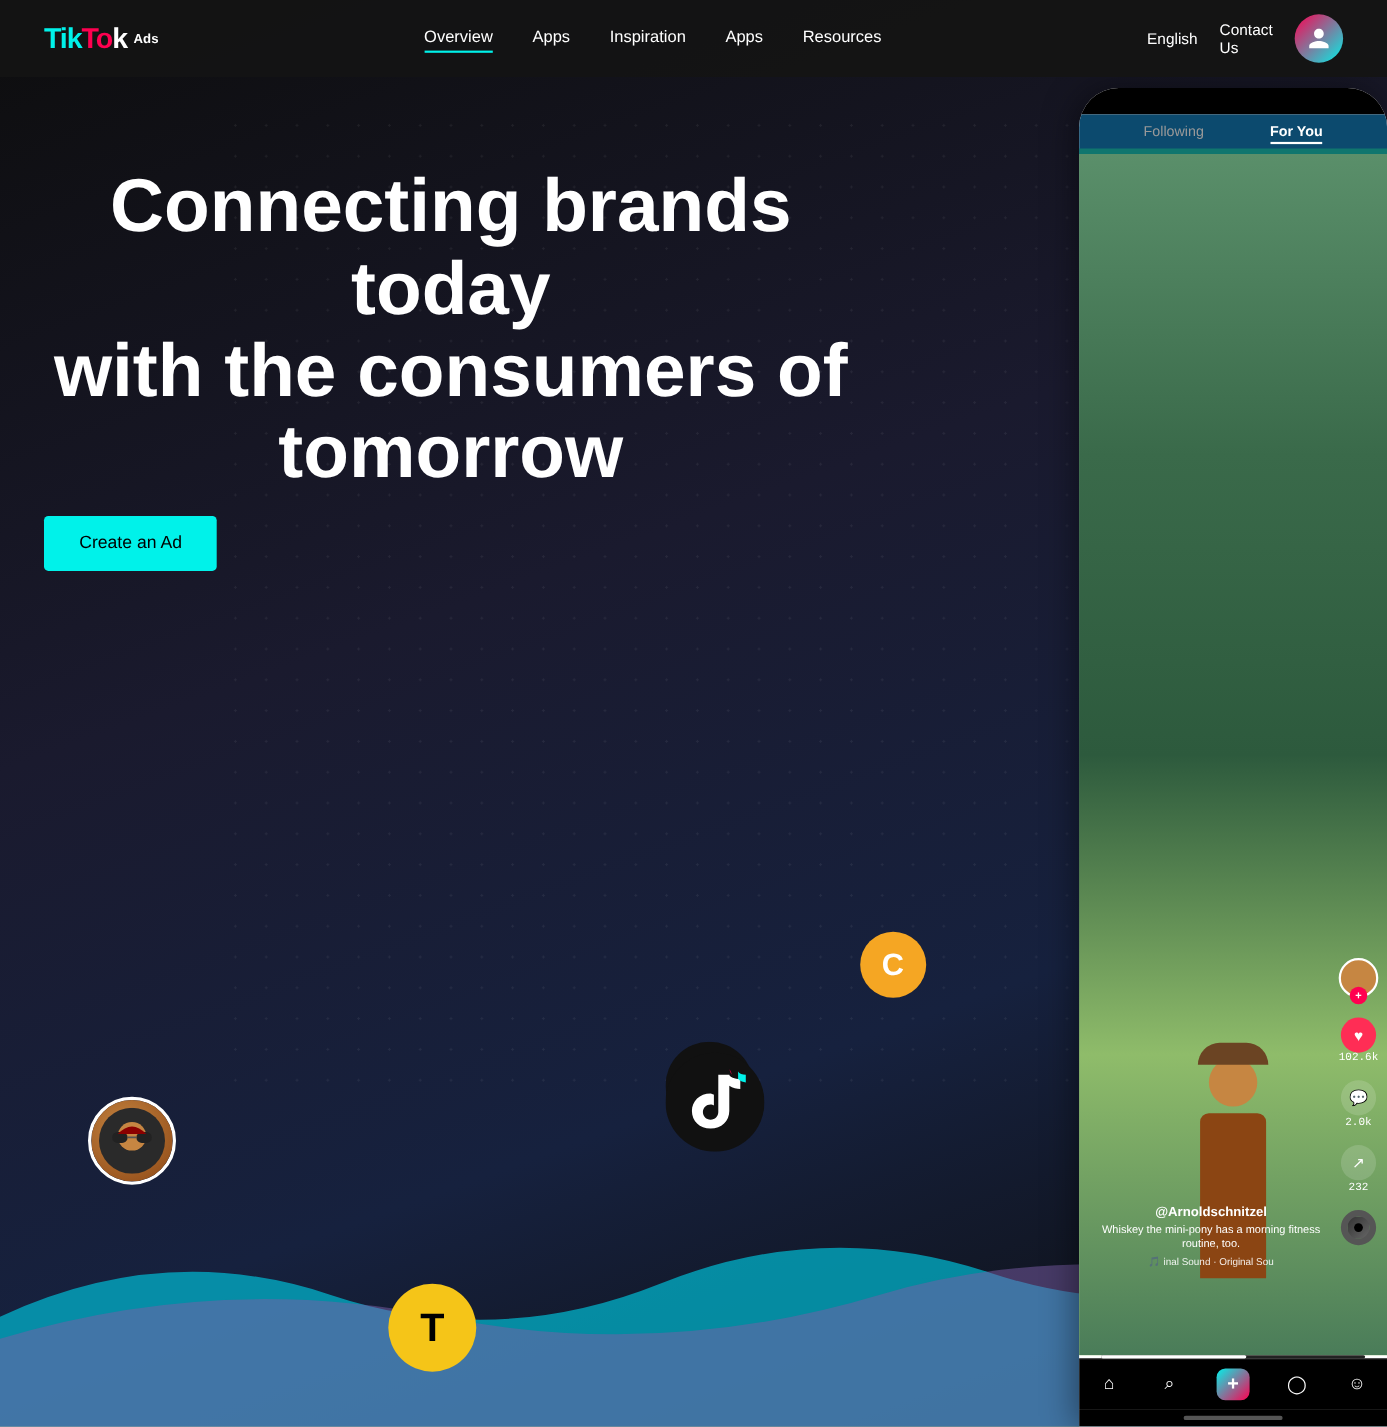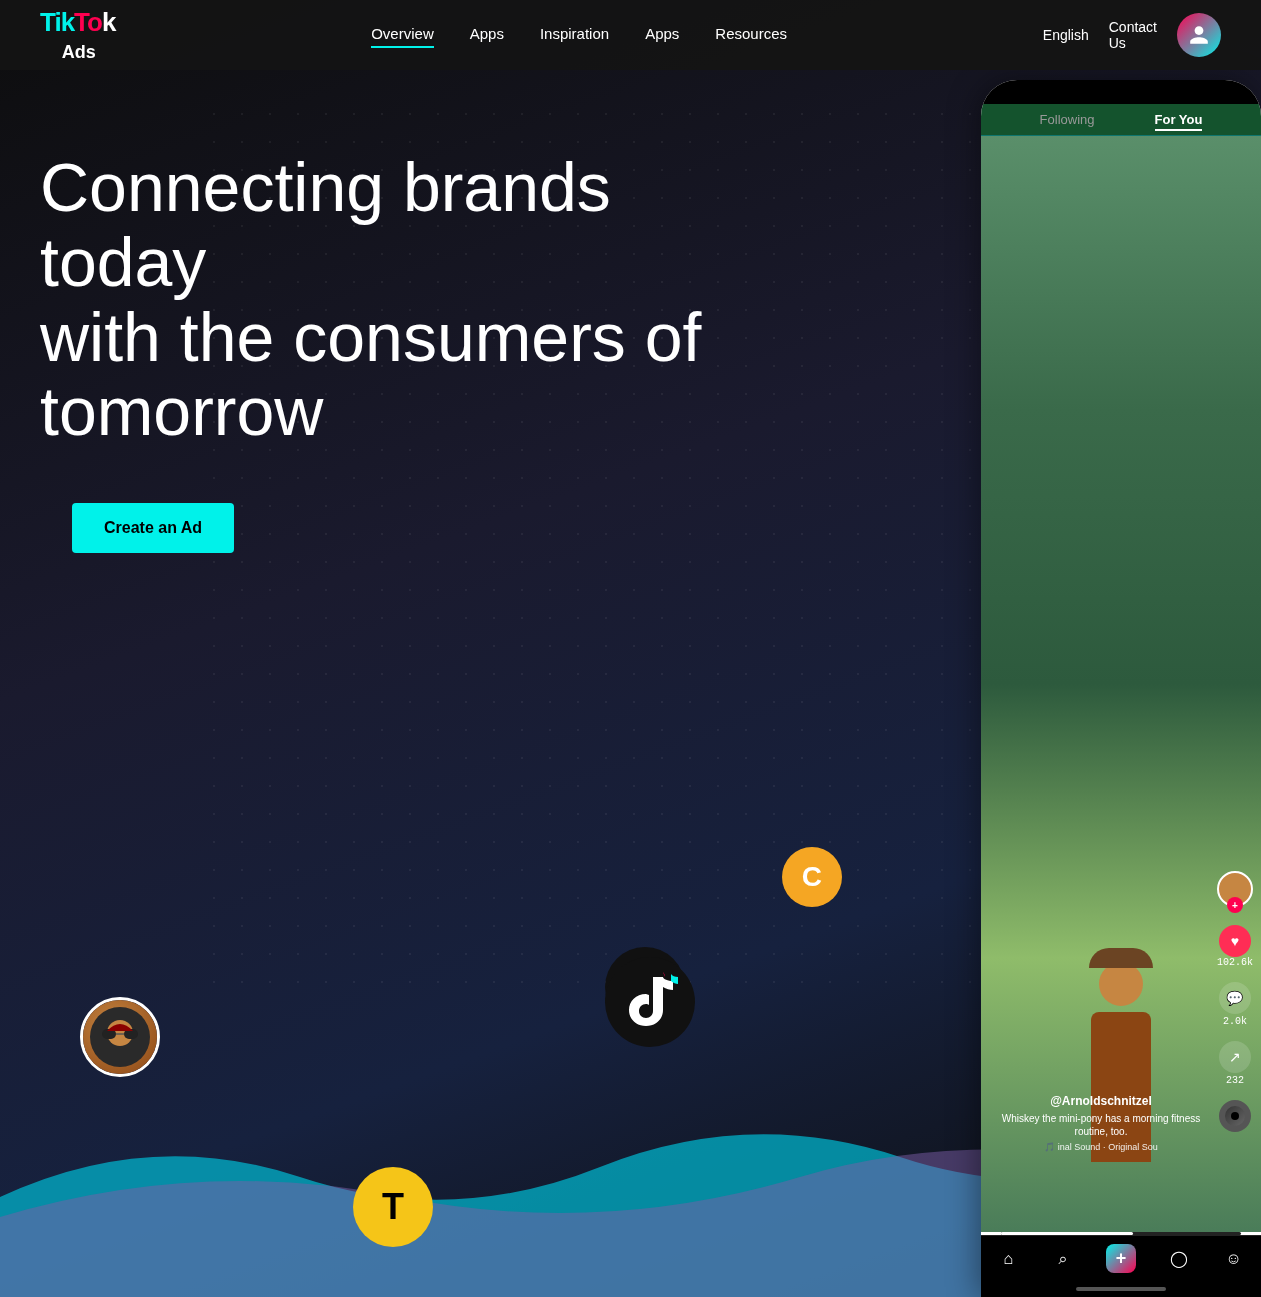--- a/index.html
+++ b/index.html
@@ -5,25 +5,25 @@
     * { margin: 0; padding: 0; box-sizing: border-box; }
     body { font-family: -apple-system, BlinkMacSystemFont, 'Segoe UI', sans-serif; overflow-x: hidden; background: #fff; }
 
     
     nav {
       position: fixed; top: 0; left: 0; right: 0; z-index: 100;
       display: flex; align-items: center; justify-content: space-between;
       padding: 0 40px; height: 70px;
       background: rgba(20,20,20,0.95);
     }
-    .nav-logo { display: flex; align-items: center; gap: 4px; cursor: pointer; flex-direction: column; }
+    .nav-logo { display: flex; align-items: center; gap: 4px; cursor: pointer; }
     .nav-logo-tiktok { font-size: 26px; font-weight: 900; color: #fff; letter-spacing: -1px; }
     .nav-logo-tiktok span.t1 { color: #00f2ea; }
     .nav-logo-tiktok span.t2 { color: #ff0050; }
-    .nav-logo-ads { font-size: 18px; font-weight: 600; color: #fff; margin-left: 2px; }
+    .nav-logo-ads { font-size: 12px; font-weight: 600; color: #fff; margin-left: 2px; }
     .nav-links { display: flex; align-items: center; gap: 36px; }
     .nav-link {
       color: #fff; text-decoration: none; font-size: 15px; font-weight: 500;
       position: relative; padding-bottom: 4px; cursor: pointer;
     }
     .nav-link.active::after {
       content: ''; position: absolute; bottom: -2px; left: 0; right: 0;
       height: 2px; background: #00f2ea;
     }
     .nav-right { display: flex; align-items: center; gap: 20px; }
@@ -42,29 +42,28 @@
       position: relative; overflow: hidden;
       display: flex; flex-direction: column;
       padding-top: 70px;
     }
     .hero-content {
       position: relative; z-index: 10;
       padding: 80px 40px 40px 40px;
       max-width: 65%;
     }
     .hero-title {
-      font-size: 68px; font-weight: 400; color: #fff;
-      line-height: 1.1; margin-bottom: 54px;
+      font-size: 68px; font-weight: 700; color: #fff;
+      line-height: 1.1; margin-bottom: 20px; text-align: center;
     }
     .create-btn {
       background: #00f2ea; color: #000; border: none;
       padding: 16px 32px; border-radius: 4px;
-      font-size: 16px; font-weight: 700; cursor: pointer;
+      font-size: 16px; font-weight: 400; cursor: pointer;
       display: inline-block;
-      margin-left: 32px;
     }
     
     .hero-bg-dots {
       position: absolute; top: 100px; left: 200px; right: 0; bottom: 300px;
       background-image: radial-gradient(circle, rgba(255,255,255,0.06) 1px, transparent 1px);
       background-size: 28px 28px;
       pointer-events: none;
     }
 
     
@@ -75,23 +74,23 @@
 
     
     .phone-mockup {
       position: absolute; right: 0; top: 80px; bottom: 0;
       width: 280px; z-index: 20;
       background: #fff; border-radius: 36px 36px 0 0;
       box-shadow: -4px 0 30px rgba(0,0,0,0.4);
       overflow: hidden; display: flex; flex-direction: column;
     }
     .phone-top-bar {
-      background: #14532d; padding: 8px 0 4px 0;
+      background: #0c4a6e; padding: 8px 0 4px 0;
       display: flex; justify-content: center; gap: 60px;
-      border-bottom: 1px solid #0f766e;
+      border-bottom: 5px solid #0f766e;
     }
     .phone-tab {
       font-size: 13px; font-weight: 500; color: #999; cursor: pointer;
     }
     .phone-tab.active { color: #fff; font-weight: 700; }
     .phone-tab.active::after {
       content: ''; display: block; height: 2px; background: #fff; margin-top: 2px;
     }
     .phone-video {
       flex: 1; background: linear-gradient(180deg, #4a7c59 0%, #2d5a3d 30%, #1a3d2a 60%, #8fbc6a 100%);

